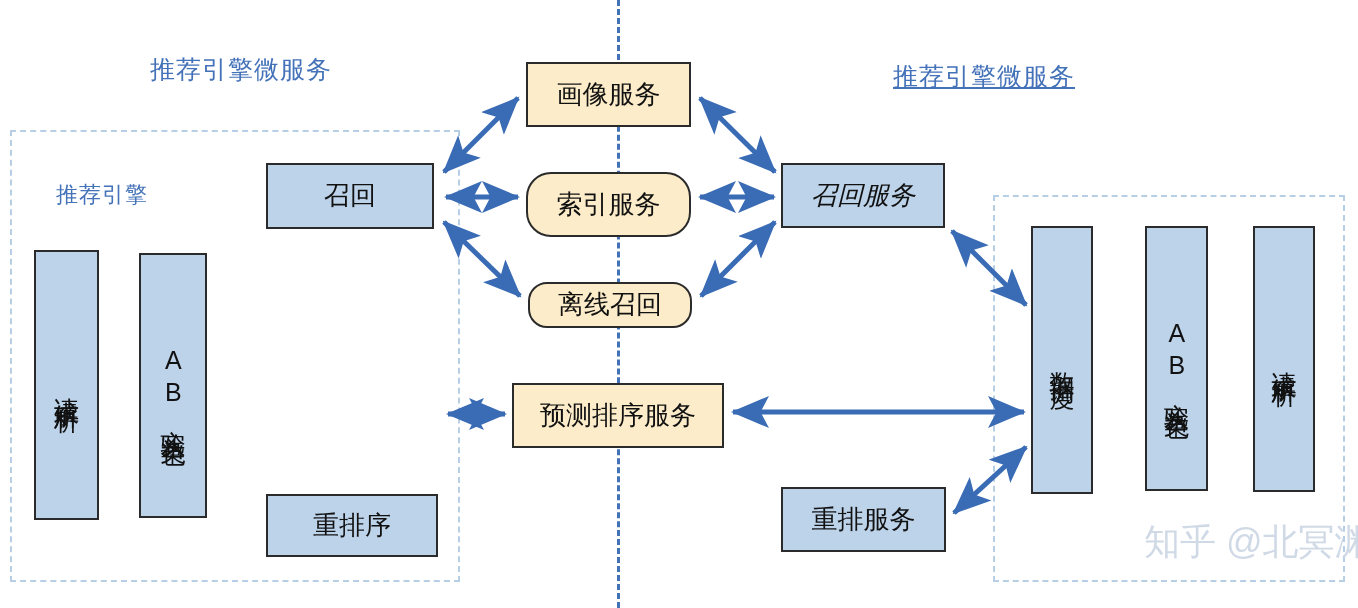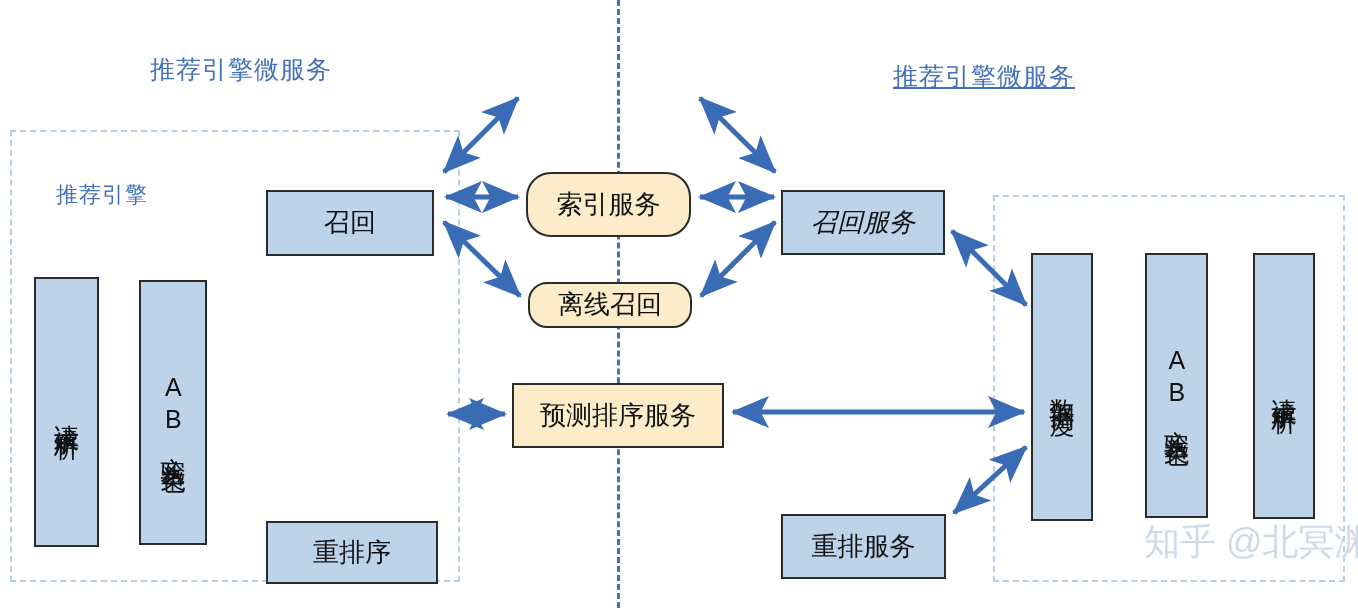--- a/index.html
+++ b/index.html
@@ -49,21 +49,20 @@
     justify-content: center;
     text-align: center;
     color: #111111;
     font-size: 26px;
     line-height: 1.15;
     user-select: none;
   }
   .node.blue {
     background: #bdd3ea;
     border: 2px solid #2b2b2b;
-    margin-top: 27px;
   }
   .node.cream {
     background: #fcecc9;
     border: 2px solid #2b2b2b;
   }
   .node.vertical {
     writing-mode: vertical-rl;
     text-orientation: upright;
     letter-spacing: 4px;
     font-size: 25px;
@@ -100,20 +99,21 @@
   <div class="group-title" style="left:150px; top:53px;">推荐引擎微服务</div>
   <div class="group-title" style="left:893px; top:60px;text-decoration:underline;">推荐引擎微服务</div>
   <div class="group-title sub" style="left:56px; top:180px;">推荐引擎</div>
 
   <div class="node blue vertical" style="left:34px; top:250px; width:65px; height:270px;">请求解析</div>
   <div class="node blue vertical" style="left:139px; top:253px; width:68px; height:265px;">AB实验染色</div>
 
   <div class="node blue" style="left:266px; top:163px; width:168px; height:66px;">召回</div>
   <div class="node blue" style="left:266px; top:494px; width:172px; height:63px;">重排序</div>
 
+  <div class="node cream" style="left:526px; top:62px; width:165px; height:65px;">画像服务</div>
   <div class="node cream" style="left:526px; top:172px; width:165px; height:65px;border-radius:25px;">索引服务</div>
   <div class="node cream" style="left:528px; top:282px; width:164px; height:46px;border-radius:19px;">离线召回</div>
   <div class="node cream" style="left:512px; top:383px; width:212px; height:65px;">预测排序服务</div>
 
   <div class="node blue" style="left:781px; top:163px; width:164px; height:65px;font-style:italic;">召回服务</div>
   <div class="node blue" style="left:781px; top:487px; width:165px; height:65px;">重排服务</div>
 
   <div class="node blue vertical" style="left:1031px; top:226px; width:62px; height:268px;">数据调度</div>
   <div class="node blue vertical" style="left:1145px; top:226px; width:63px; height:265px;">AB实验染色</div>
   <div class="node blue vertical" style="left:1253px; top:226px; width:62px; height:266px;">请求解析</div>

